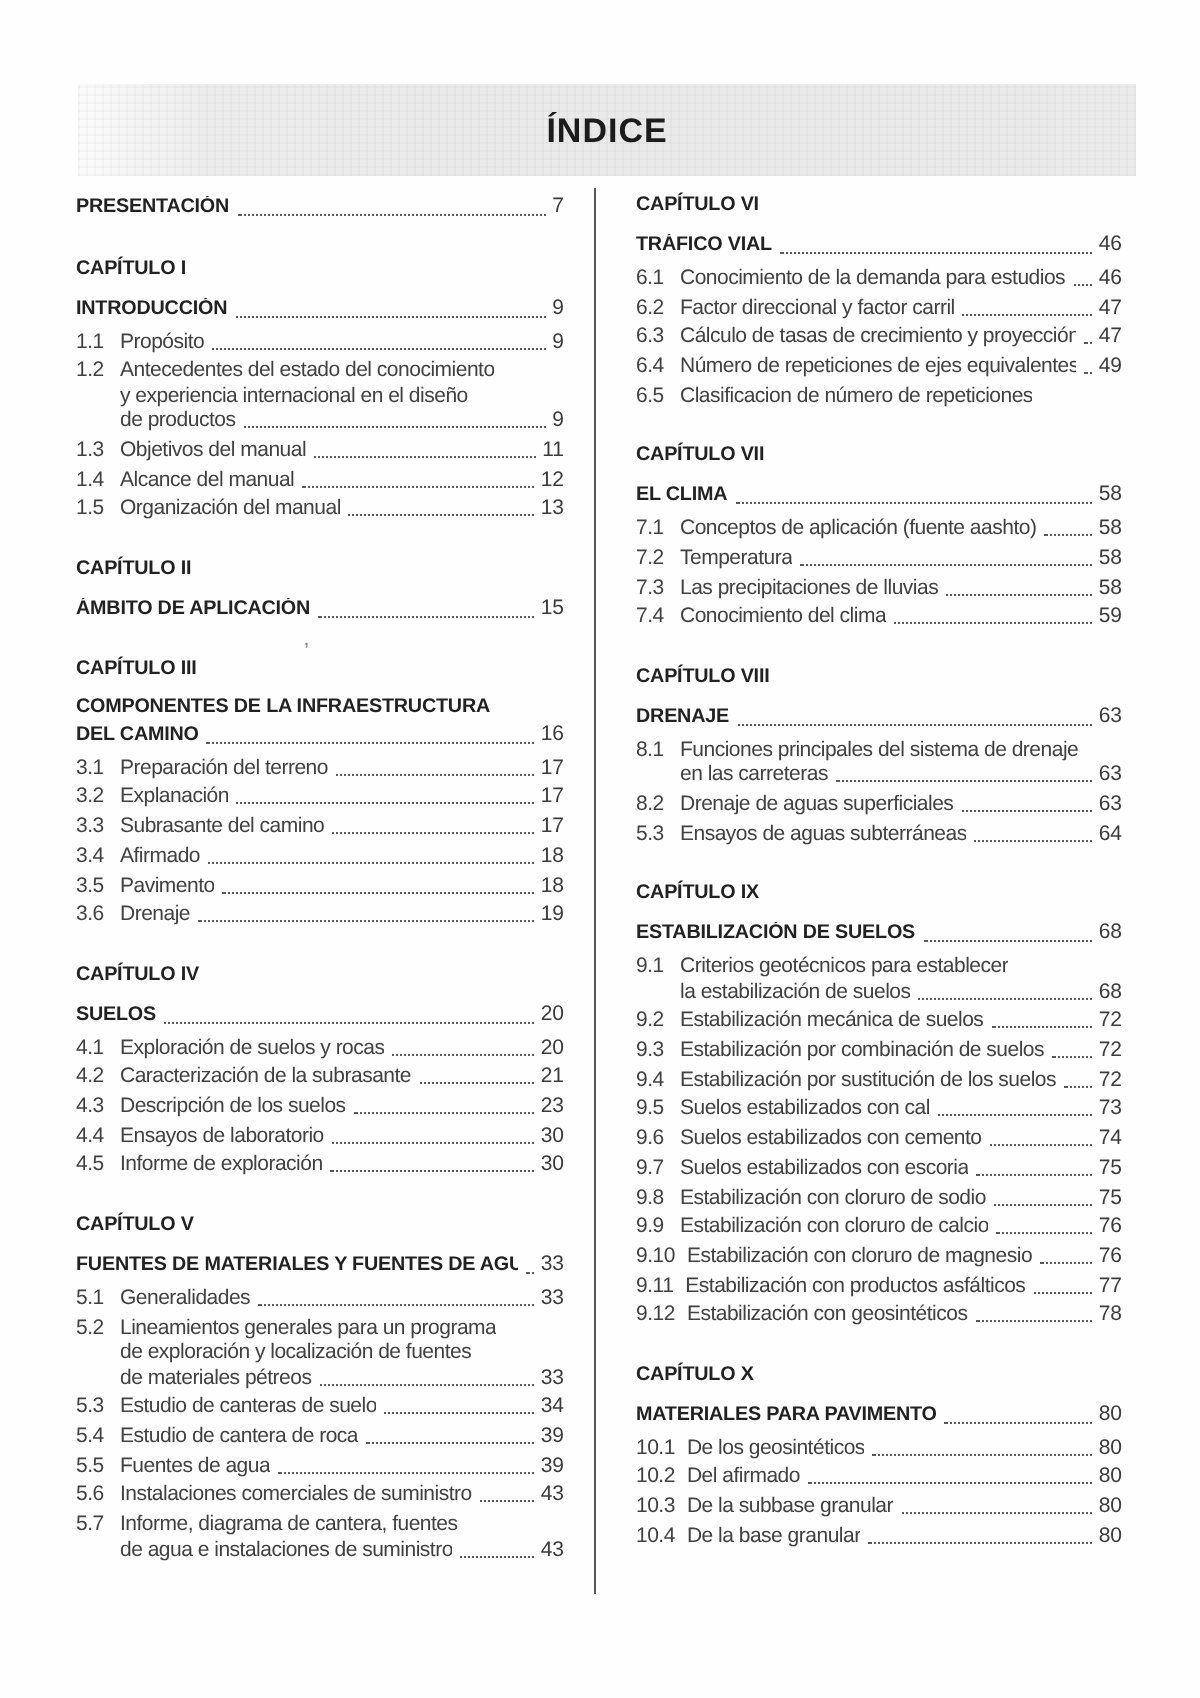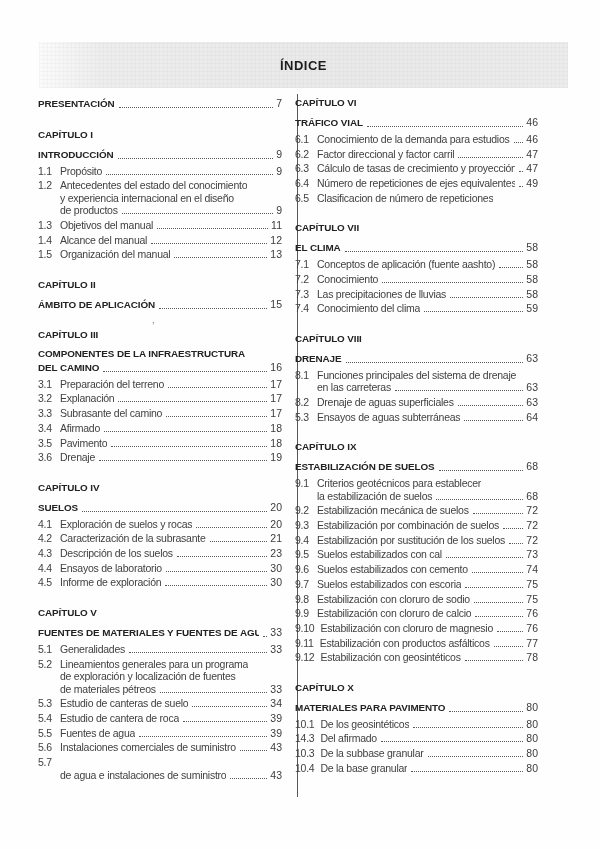--- a/index.html
+++ b/index.html
@@ -15,32 +15,32 @@
   
   .header-bar {
     position:absolute; left:39px; top:42px; width:529px; height:46px;
     background-image:
       repeating-linear-gradient(0deg,  rgba(0,0,0,0.025) 0 1px, transparent 1px 4px),
       repeating-linear-gradient(90deg, rgba(0,0,0,0.025) 0 1px, transparent 1px 4px),
       linear-gradient(90deg, #fbfbfb 0%, #ededed 12%, #e9e9e9 60%, #ececec 100%);
   }
   .header-bar h1 {
     margin:0; height:46px; line-height:48px; text-align:center;
-    font-size:13px; font-weight:700; letter-spacing:0.5px; color:#1c1c1c;
+    font-size:17px; font-weight:700; letter-spacing:0.5px; color:#1c1c1c;
   }
 
   
   .divider {
     position:absolute; left:297px; top:94px; width:1.4px; height:703px;
     background:#575757;
   }
 
   .columns { position:absolute; left:38px; top:97px; width:524px; display:flex; }
   .col { width:244px; }
-  .col.right { width:243px; margin-left:13px; }
+  .col.right { width:243px; margin-left:36px; }
 
   .entry { margin-bottom:2.2px; font-size:10.5px; letter-spacing:-0.25px; }
   .entry.chapter {
     margin-top:18px; margin-bottom:6.5px;
     font-weight:700; font-size:9.9px; letter-spacing:-0.1px; color:#222222;
     line-height:12.5px;
   }
   .entry.title { margin-bottom:3.5px;text-align:right; }
   .col > .entry:first-child { margin-top:0; }
 
@@ -307,20 +307,21 @@
           <div class="line">
             <span class="num">5.6</span>
             <span class="txt">Instalaciones comerciales de suministro</span>
             <span class="leader"></span>
             <span class="pagenum">43</span>
           </div>
         </div>
         <div class="entry item">
           <div class="line">
             <span class="num">5.7</span>
+            <span class="txt">Informe, diagrama de cantera, fuentes</span>
           </div>
           <div class="line cont">
             <span class="txt">de agua e instalaciones de suministro</span>
             <span class="leader"></span>
             <span class="pagenum">43</span>
           </div>
         </div>
       </div>
     <div class="col right">
         <div class="entry chapter">CAPÍTULO VI</div>
@@ -381,21 +382,21 @@
           <div class="line">
             <span class="num">7.1</span>
             <span class="txt">Conceptos de aplicación (fuente aashto)</span>
             <span class="leader"></span>
             <span class="pagenum">58</span>
           </div>
         </div>
         <div class="entry item">
           <div class="line">
             <span class="num">7.2</span>
-            <span class="txt">Conocimiento</span>
+            <span class="txt">Temperatura</span>
             <span class="leader"></span>
             <span class="pagenum">58</span>
           </div>
         </div>
         <div class="entry item">
           <div class="line">
             <span class="num">7.3</span>
             <span class="txt">Las precipitaciones de lluvias</span>
             <span class="leader"></span>
             <span class="pagenum">58</span>
@@ -562,21 +563,21 @@
         <div class="entry item">
           <div class="line">
             <span class="num">10.1</span>
             <span class="txt">De los geosintéticos</span>
             <span class="leader"></span>
             <span class="pagenum">80</span>
           </div>
         </div>
         <div class="entry item">
           <div class="line">
-            <span class="num">14.3</span>
+            <span class="num">10.2</span>
             <span class="txt">Del afirmado</span>
             <span class="leader"></span>
             <span class="pagenum">80</span>
           </div>
         </div>
         <div class="entry item">
           <div class="line">
             <span class="num">10.3</span>
             <span class="txt">De la subbase granular</span>
             <span class="leader"></span>

